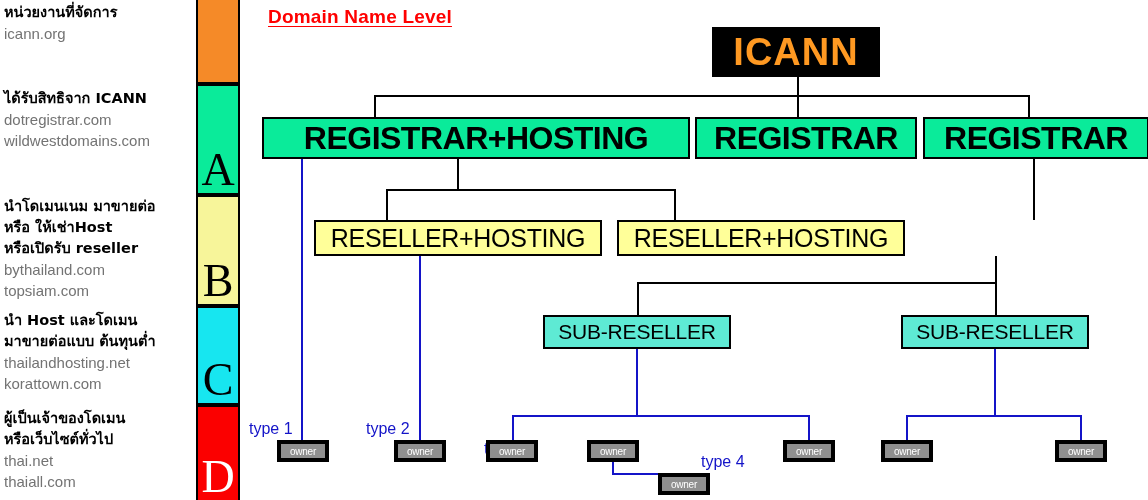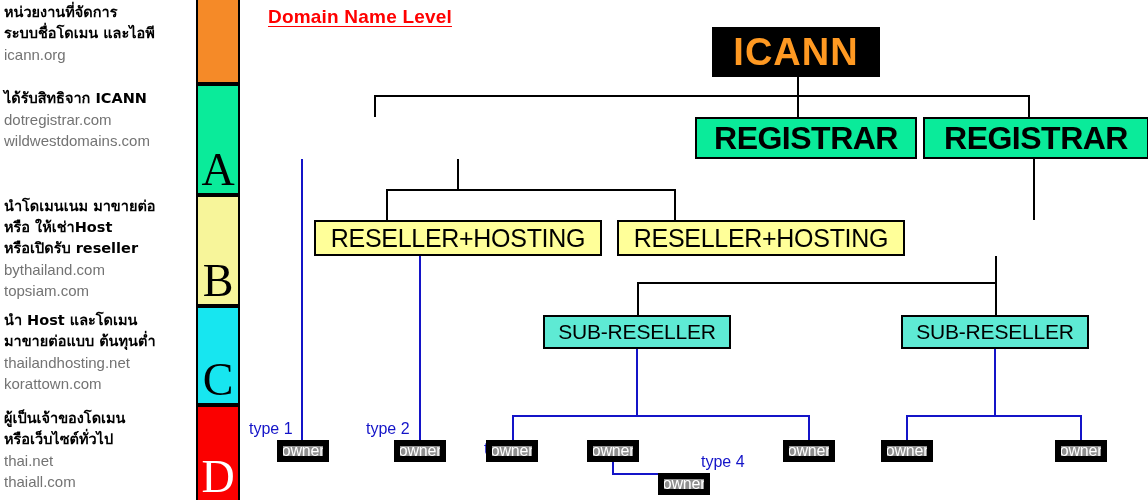--- a/index.html
+++ b/index.html
@@ -33,37 +33,36 @@
          text-underline-offset:3px;white-space:nowrap;}
 
   .node{position:absolute;box-sizing:border-box;border:2px solid #000;
         display:flex;align-items:center;justify-content:center;
         white-space:nowrap;overflow:hidden;}
   .n-icann{background:#000000;color:#ff9922;font-weight:bold;font-size:38px;
            letter-spacing:1px;}
   .n-reg{background:#0aeb9a;color:#000;font-weight:bold;font-size:32px;letter-spacing:-0.5px;}
   .n-res{background:#ffff99;color:#000;font-weight:normal;font-size:25px;letter-spacing:-0.3px;}
   .n-sub{background:#5eead4;color:#000;font-weight:normal;font-size:21px;letter-spacing:-0.2px;}
-  .n-own{background:#8f8f8f;color:#ffffff;border:6px solid #000000;font-size:16px;
+  .n-own{background:#8f8f8f;color:#ffffff;border:4px solid #000000;font-size:10px;
          font-weight:normal;letter-spacing:-0.2px;}
 
   .lineK{position:absolute;background:#000000;}
   .lineB{position:absolute;background:#1414c8;}
   .tlabel{position:absolute;color:#1414c8;font-size:16px;white-space:nowrap;}
 </style>
 </head>
 <body>
 
 <div id="root">
 
   <div class="panel">
 
     <div class="para" style="top:2px">
       <span class="th">หน่วยงานที่จัดการ</span>
-      <span class="th">ระบบชื่อโดเมน และไอพี</span>
       <span class="dom">icann.org</span>
     </div>
 
     <div class="para" style="top:88px">
       <span class="th">ได้รับสิทธิจาก ICANN</span>
       <span class="dom">dotregistrar.com</span>
       <span class="dom">wildwestdomains.com</span>
     </div>
 
     <div class="para" style="top:196px">
@@ -116,20 +115,23 @@
     <div class="lineK" style="left:134px;top:95px;width:656px;height:2px;"></div>
 
     <div class="lineK" style="left:134px;top:95px;width:2px;height:22px;"></div>
     <div class="lineK" style="left:557px;top:95px;width:2px;height:22px;"></div>
     <div class="lineK" style="left:788px;top:95px;width:2px;height:22px;"></div>
 
     <div class="node n-icann" style="left:472px;top:27px;width:168px;height:50px;">
       <span>ICANN</span>
     </div>
 
+    <div class="node n-reg" style="left:22px;top:117px;width:428px;height:42px;">
+      <span>REGISTRAR+HOSTING</span>
+    </div>
     <div class="node n-reg" style="left:455px;top:117px;width:222px;height:42px;">
       <span>REGISTRAR</span>
     </div>
     <div class="node n-reg" style="left:683px;top:117px;width:226px;height:42px;">
       <span>REGISTRAR</span>
     </div>
 
     <div class="lineK" style="left:217px;top:159px;width:2px;height:31px;"></div>
     <div class="lineK" style="left:146px;top:189px;width:290px;height:2px;"></div>
     <div class="lineK" style="left:146px;top:189px;width:2px;height:31px;"></div>

